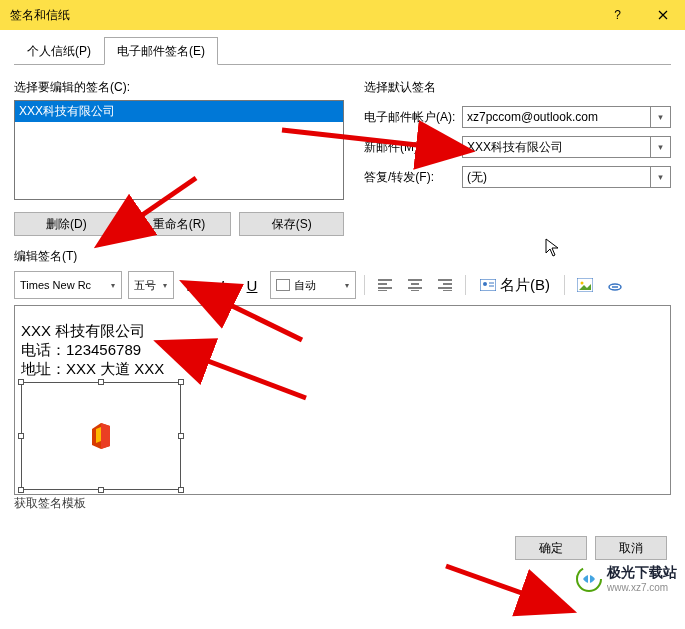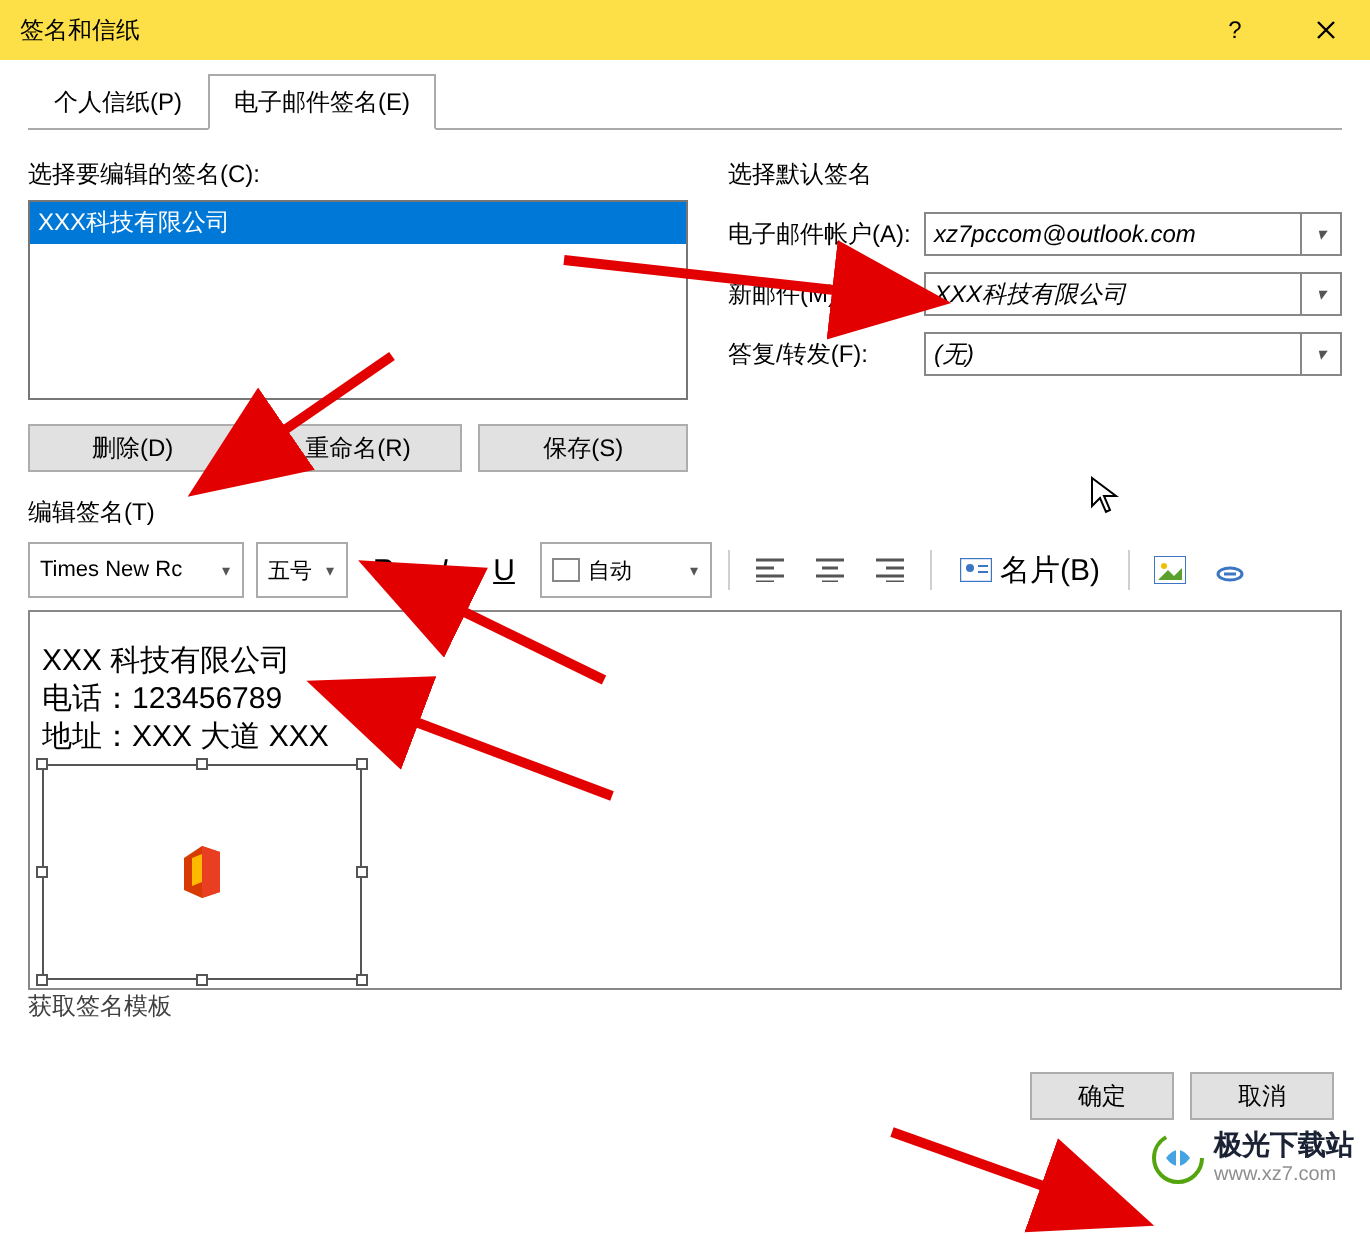--- a/index.html
+++ b/index.html
@@ -19,21 +19,21 @@
 
 .fs-label { margin-bottom: 4px; display: block; }
 .sig-list { width: 100%; height: 100px; border: 1px solid #777; background: #fff; overflow-y: scroll; }
 .sig-item { padding: 2px 4px; color: #fff; background: #0078d7; }
 
 .btn-row { display: flex; gap: 8px; margin-top: 12px; }
 .btn-std { height: 24px; flex: 1; background: #e1e1e1; border: 1px solid #adadad; cursor: default; display: flex; align-items: center; justify-content: center; }
 
 .field-row { display: flex; align-items: center; margin-bottom: 8px; }
 .field-row label { width: 98px; text-align: left; }
-.select { flex: 1; height: 22px; border: 1px solid #888; background: #fff; display: flex; align-items: center; padding: 0 4px; position: relative; font-style: italic; }
+.select { flex: 1; height: 22px; border: 1px solid #888; background: #fff; display: flex; align-items: center; padding: 0 4px; position: relative; }
 .select .arrow { position: absolute; right: 0; top: 0; width: 20px; height: 100%; border-left: 1px solid #888; display: flex; align-items: center; justify-content: center; font-size: 9px; color: #555; }
 
 .edit-label { margin-top: 12px; display: block; }
 .toolbar { display: flex; align-items: center; gap: 6px; margin-top: 6px; }
 .tb-select { height: 28px; border: 1px solid #ababab; background: #fff; display: flex; align-items: center; padding: 0 18px 0 5px; position: relative; font-size: 11px; white-space: nowrap; overflow: hidden; }
 .tb-select .arrow { position: absolute; right: 0; top: 0; width: 16px; height: 100%; display: flex; align-items: center; justify-content: center; font-size: 8px; color: #555; }
 .tb-btn { width: 24px; height: 24px; display: flex; align-items: center; justify-content: center; font-family: "Times New Roman", serif; font-size: 15px; cursor: default; }
 .tb-sep { width: 1px; height: 20px; background: #d0d0d0; margin: 0 2px; }
 
 .editor { margin-top: 6px; width: 100%; height: 190px; border: 1px solid #888; background: #fff; padding: 16px 6px; font-family: "Times New Roman", SimSun, serif; font-size: 15px; overflow-y: scroll; position: relative; }

